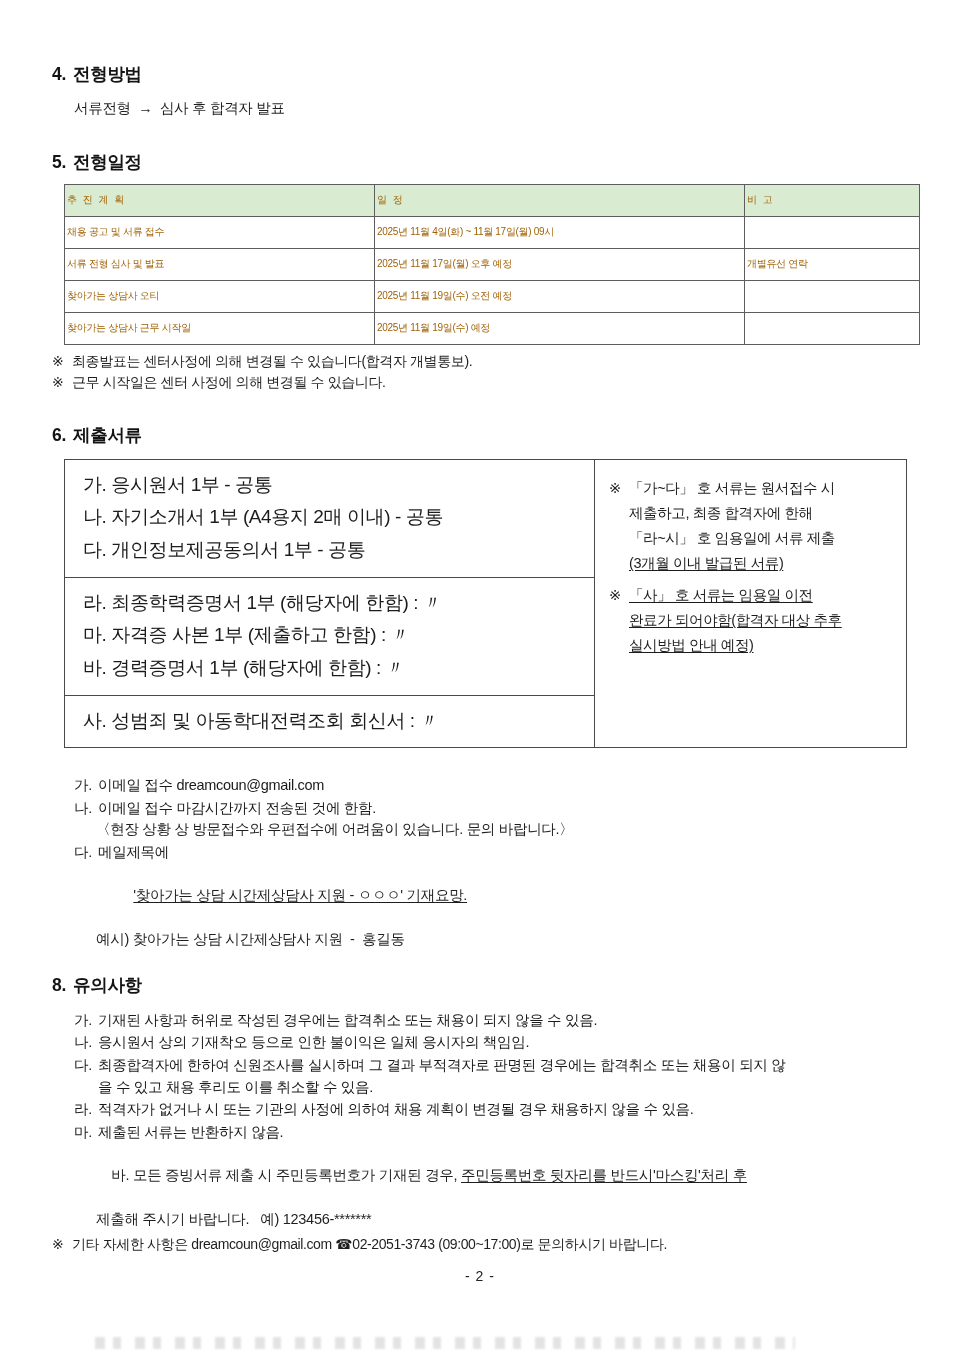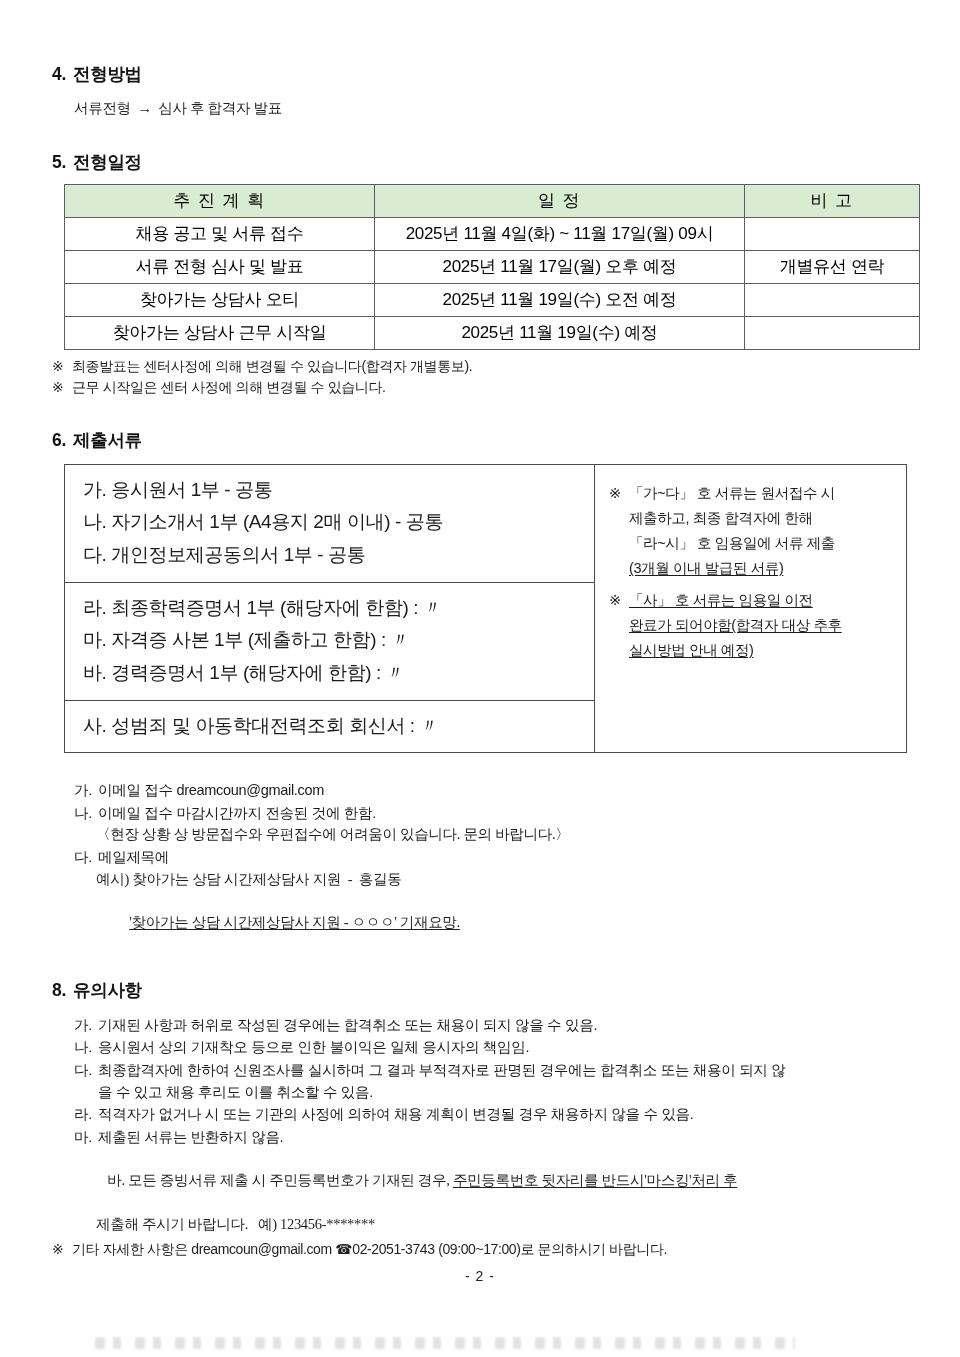--- a/index.html
+++ b/index.html
@@ -41,21 +41,20 @@
 
   .block { margin-bottom: 0; }
 
   
   .line {
     font-size: 14.5px;
     letter-spacing: -0.3px;
     color: #1f1f1f;
     line-height: 1.5;
     white-space: pre-wrap;
-    font-family: Liberation Serif, serif;
   }
   .indent1 { margin-left: 22px; }
 
   .marker-item {
     display: flex;
     align-items: flex-start;
     font-size: 14.5px;
     letter-spacing: -0.3px;
     line-height: 1.55;
   }
@@ -79,26 +78,26 @@
 
   
   .sched-wrap { margin: 10px 0 6px 12px; }
   table.sched {
     border-collapse: collapse;
     width: 840px;
     table-layout: fixed;
   }
   table.sched th, table.sched td {
     border: 1px solid #5d5d5d;
-    font-size: 17px;
+    font-size: 10px;
     letter-spacing: -0.3px;
-    text-align: center;
+    text-align: left;
     padding: 4px 2px 5px 2px;
     height: 22px;
-    color: #000000;
+    color: #a16207;
   }
   table.sched thead th {
     background: #d9ecd2;
     font-weight: normal;
     letter-spacing: 1.5px;
   }
   table.sched .c1 { width: 305px; }
   table.sched .c2 { width: 365px; }
   table.sched .c3 { width: 170px; }
 
@@ -283,24 +282,24 @@
         </div>
         <div class="marker-item">
           <span class="mk">나.</span>
           <span class="tx">이메일 접수 마감시간까지 전송된 것에 한함.</span>
         </div>
         <div class="line indent1">〈현장 상황 상 방문접수와 우편접수에 어려움이 있습니다. 문의 바랍니다.〉</div>
         <div class="marker-item">
           <span class="mk">다.</span>
           <span class="tx">메일제목에</span>
         </div>
-        <div class="line indent1">예시) 찾아가는 상담 시간제상담사 지원  -  홍길동</div>
         <div class="line indent1">
           <u class="ul">'찾아가는 상담 시간제상담사 지원 - ㅇㅇㅇ' 기재요망.</u>
         </div>
+        <div class="line indent1">예시) 찾아가는 상담 시간제상담사 지원  -  홍길동</div>
       </div>
     </div>
 
     <div class="block sp-top-22">
       <div class="sec-head">
         <span class="num">8.</span><span>유의사항</span>
       </div>
 
       <div class="indent1 sp-top-12">
         <div class="marker-item">

